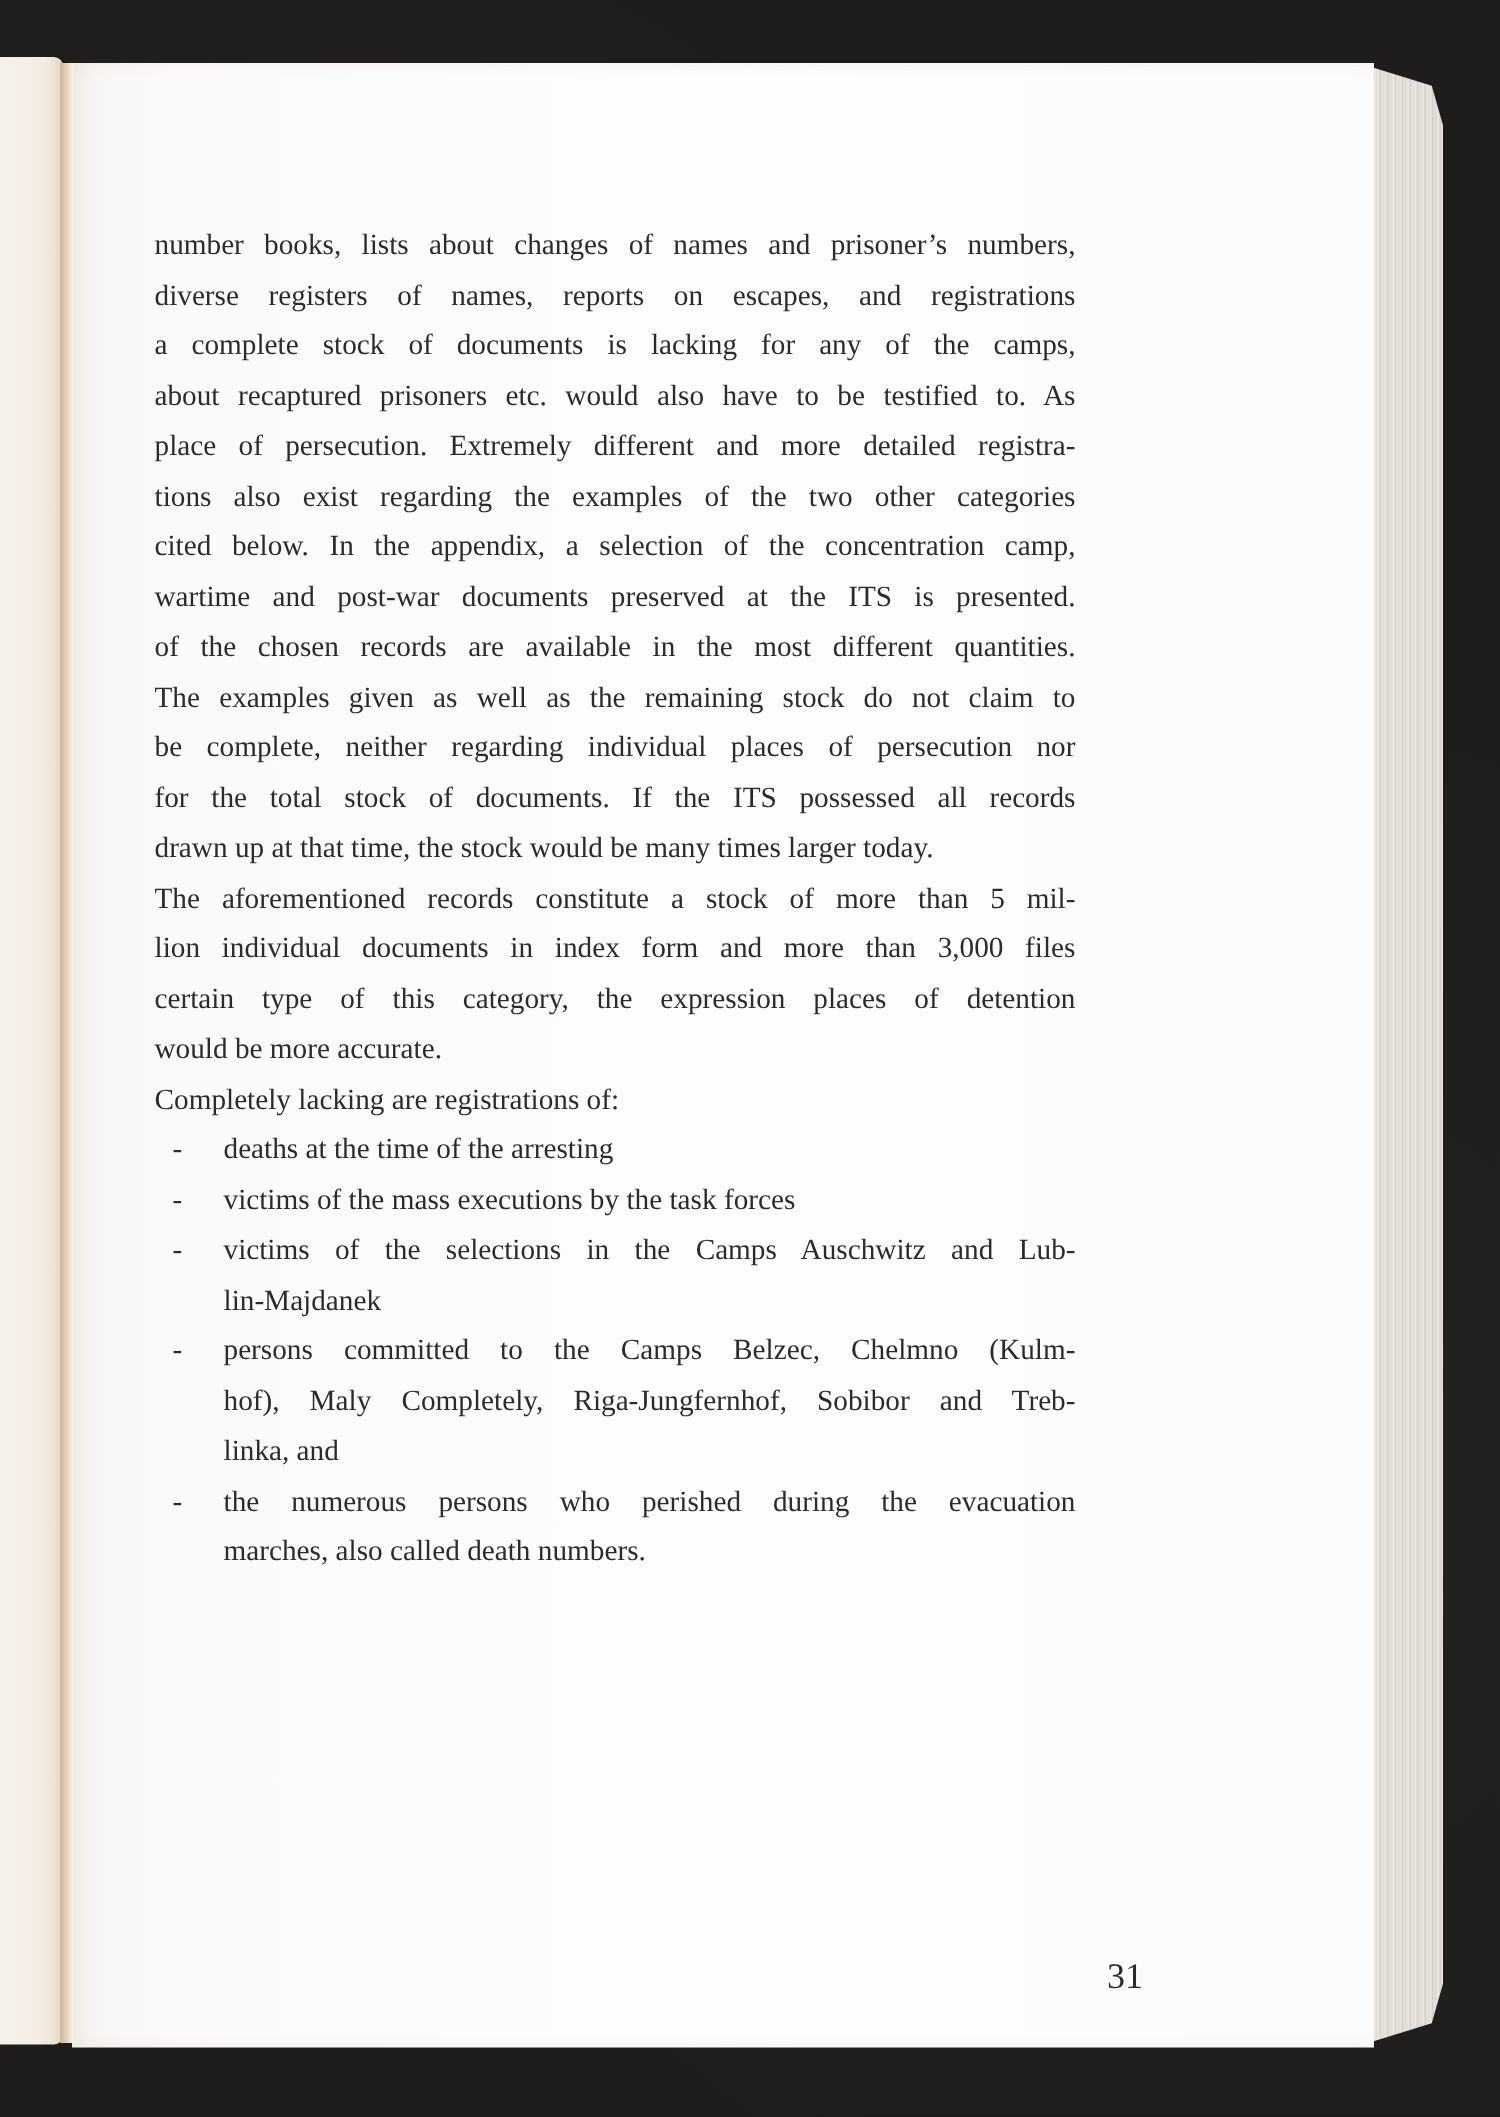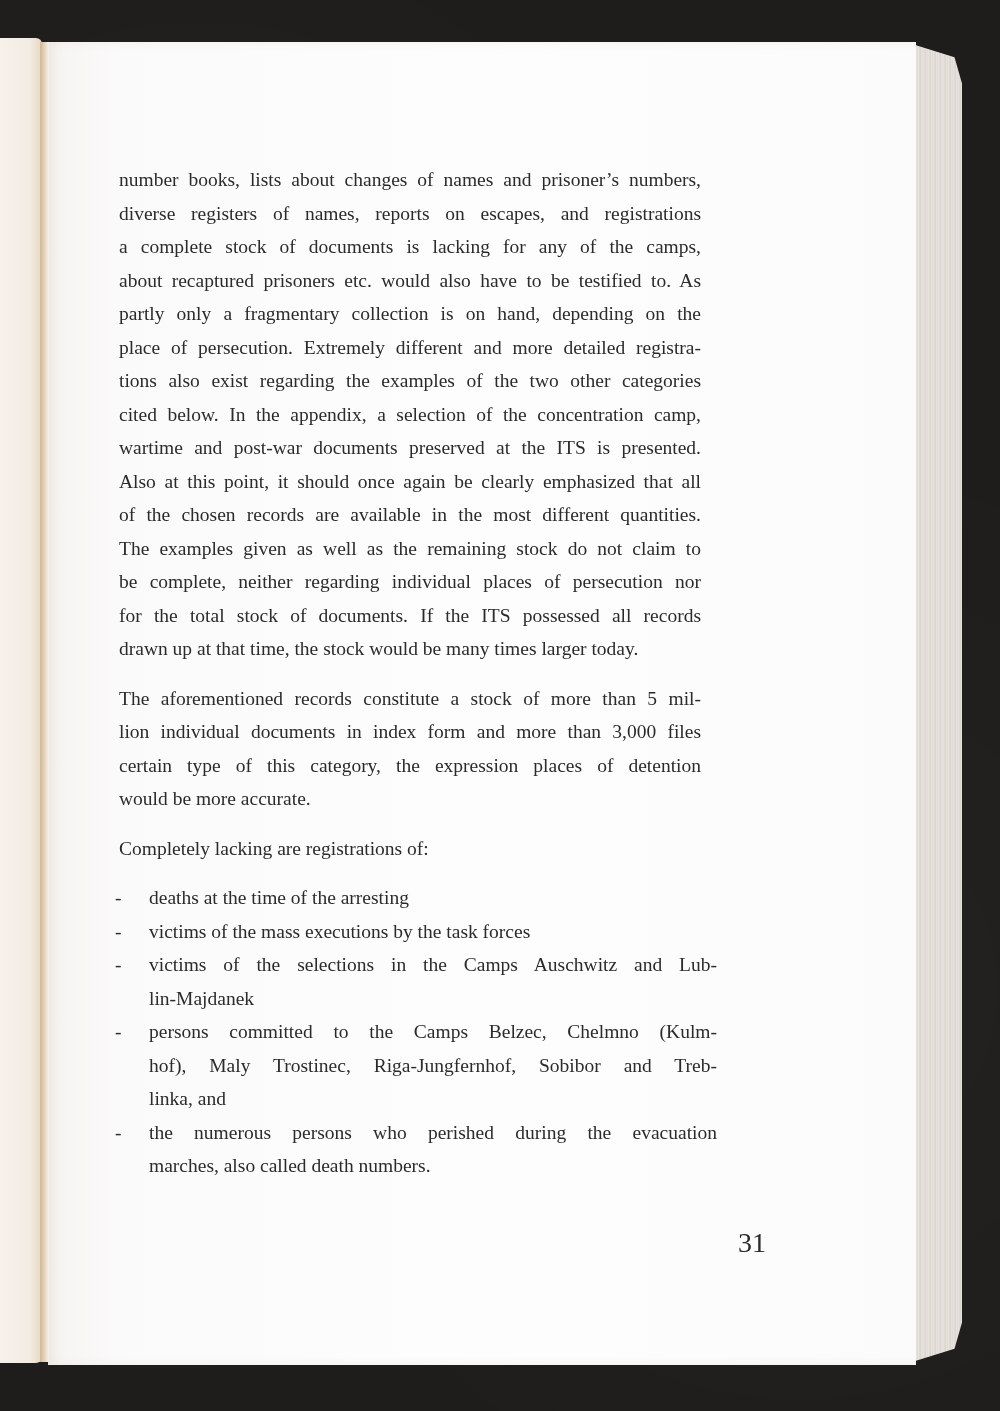--- a/index.html
+++ b/index.html
@@ -33,53 +33,51 @@
       position: absolute; left: 48px; top: 42px; width: 868px; height: 1323px;
       background: linear-gradient(to right, #f6f4f2 0%, #fbfafa 8%, #fdfdfd 50%, #fbfbfb 100%);
       box-shadow: inset 6px 0 10px rgba(180,160,130,0.15);
     }
     .text-block {
       position: absolute; left: 103px; top: 147px; width: 614px;
       color: #2b2b2b;
       font-size: 19.5px; line-height: 33.5px;
     }
     .text-block p {
-      margin: 16px; text-align: justify; text-align-last: auto;
+      margin: 0; text-align: justify; text-align-last: auto;
     }
     .line { display: block; text-align: justify; text-align-last: justify; white-space: nowrap; }
     .line.last { text-align-last: left; }
     .list { margin: 0; padding: 0; list-style: none; }
     .list-item { position: relative; padding-left: 46px; }
     .dash { position: absolute; left: 12px; top: 0; }
     .page-number {
-      position: absolute; left: 738px; top: 1227px;
-      font-size: 28px; color: #2b2b2b; text-align: right;
+      position: absolute; left: 738px; top: 1305px;
+      font-size: 24px; color: #2b2b2b; text-align: right;
     }
   </style>
 </head>
 <body>
 
 <div class="bg-noise"></div>
 <div class="left-page"></div>
 <div class="page-stack"></div>
 <div class="page"></div>
 <div class="gutter"></div>
 
 <div class="text-block">
   <p>
     <span class="line">number books, lists about changes of names and prisoner’s numbers,</span>
     <span class="line">diverse registers of names, reports on escapes, and registrations</span>
     <span class="line">a complete stock of documents is lacking for any of the camps,</span>
     <span class="line">about recaptured prisoners etc. would also have to be testified to. As</span>
-    <span class="line">partly only a fragmentary collection is on hand, depending on the</span>
     <span class="line">place of persecution. Extremely different and more detailed registra-</span>
     <span class="line">tions also exist regarding the examples of the two other categories</span>
     <span class="line">cited below. In the appendix, a selection of the concentration camp,</span>
     <span class="line">wartime and post-war documents preserved at the ITS is presented.</span>
-    <span class="line">Also at this point, it should once again be clearly emphasized that all</span>
     <span class="line">of the chosen records are available in the most different quantities.</span>
     <span class="line">The examples given as well as the remaining stock do not claim to</span>
     <span class="line">be complete, neither regarding individual places of persecution nor</span>
     <span class="line">for the total stock of documents. If the ITS possessed all records</span>
     <span class="line last">drawn up at that time, the stock would be many times larger today.</span>
   </p>
   <p>
     <span class="line">The aforementioned records constitute a stock of more than 5 mil-</span>
     <span class="line">lion individual documents in index form and more than 3,000 files</span>
     <span class="line">certain type of this category, the expression places of detention</span>
@@ -98,21 +96,21 @@
       <span class="line last">victims of the mass executions by the task forces</span>
     </li>
     <li class="list-item">
       <span class="dash">-</span>
       <span class="line">victims of the selections in the Camps Auschwitz and Lub-</span>
       <span class="line last">lin-Majdanek</span>
     </li>
     <li class="list-item">
       <span class="dash">-</span>
       <span class="line">persons committed to the Camps Belzec, Chelmno (Kulm-</span>
-      <span class="line">hof), Maly Trostinec, Riga-Jungfernhof, Sobibor and Treb-</span>
+      <span class="line">hof), Maly Completely, Riga-Jungfernhof, Sobibor and Treb-</span>
       <span class="line last">linka, and</span>
     </li>
     <li class="list-item">
       <span class="dash">-</span>
       <span class="line">the numerous persons who perished during the evacuation</span>
       <span class="line last">marches, also called death numbers.</span>
     </li>
   </ul>
 </div>
 

